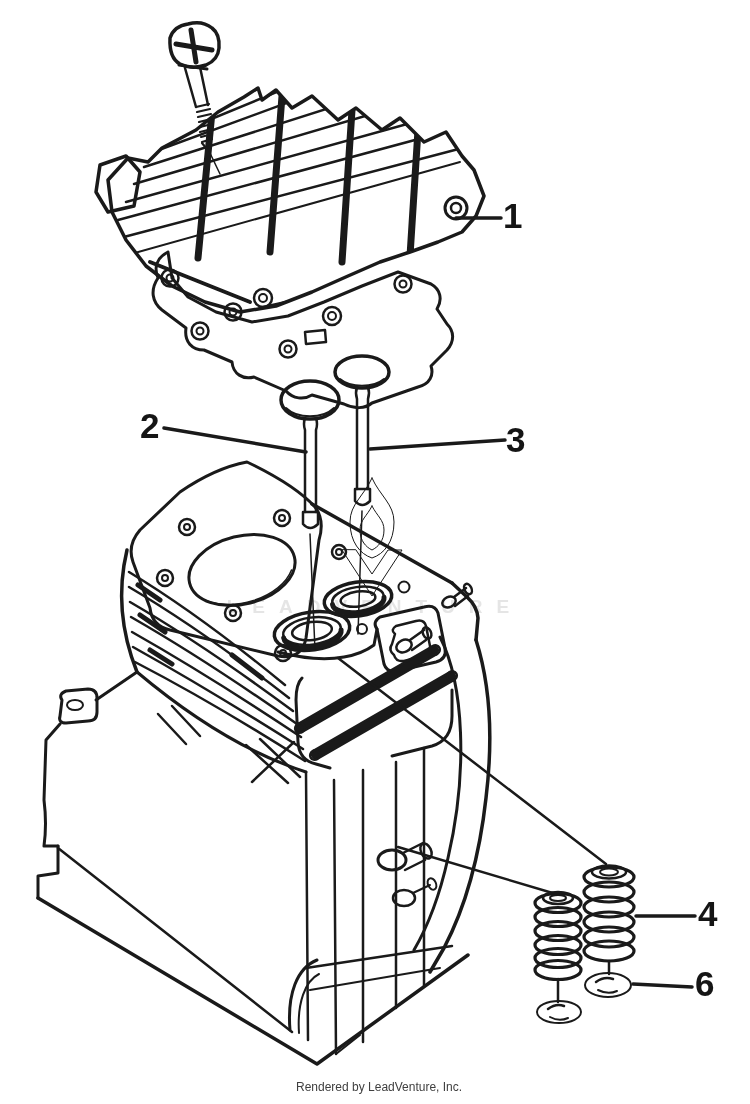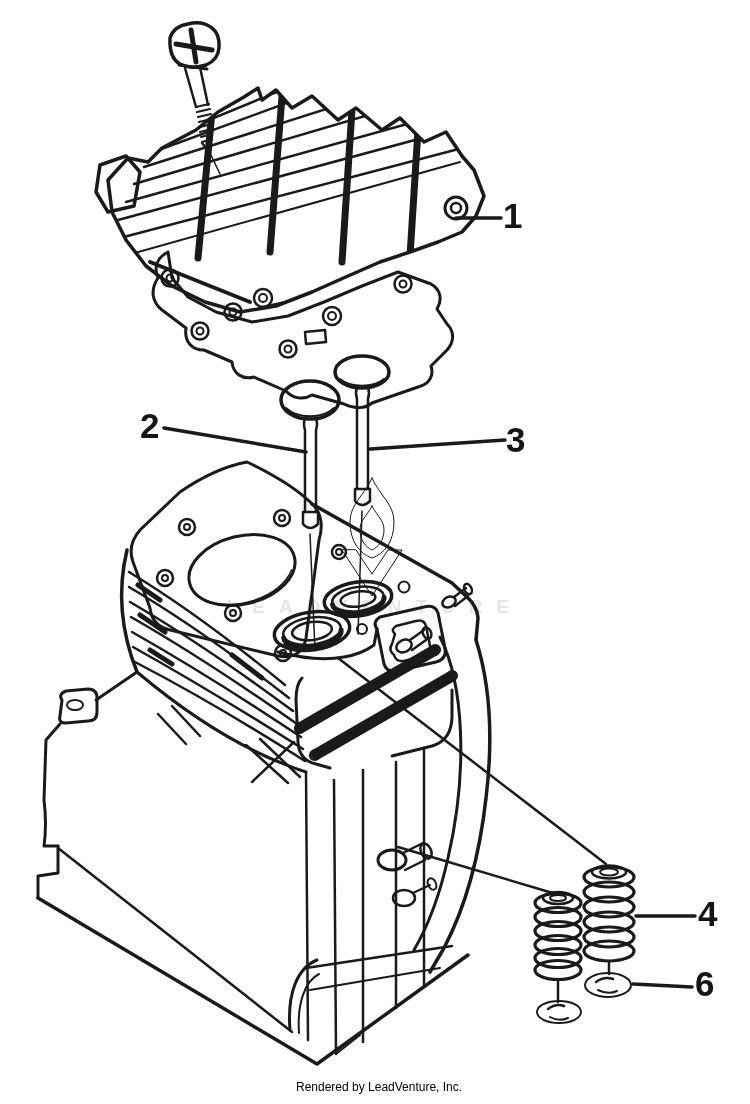--- a/index.html
+++ b/index.html
@@ -6,21 +6,21 @@
   #page{position:relative;width:750px;height:1104px;background:#fff;overflow:hidden;
         font-family:"Liberation Sans",sans-serif;}
   #art{position:absolute;inset:0;z-index:1;}
   #art path,#art line,#art ellipse,#art circle,#art rect,#art polyline{
     stroke:var(--line,#1a1a1a);fill:none;stroke-linecap:round;stroke-linejoin:round;}
   .wm-text{position:absolute;top:596px;left:0;right:0;z-index:0;text-align:center;
     font-weight:700;font-size:19px;letter-spacing:14px;color:var(--wm,#e4e4e4);
     user-select:none;}
   .callout{position:absolute;z-index:2;font-weight:700;font-size:35px;color:#151515;
     line-height:1;}
-  .footer{position:absolute;z-index:2;left:296px;top:1080px;font-size:12px;color:#000000;}
+  .footer{position:absolute;z-index:2;left:296px;top:1080px;font-size:12px;color:#404040;}
 </style>
 </head>
 <body>
 
 <div id="page" style="background: rgb(255, 255, 255);">
 
   <div class="wm-text">LEADVENTURE</div>
 
   <svg id="art" width="750" height="1104" viewBox="0 0 750 1104">
 

